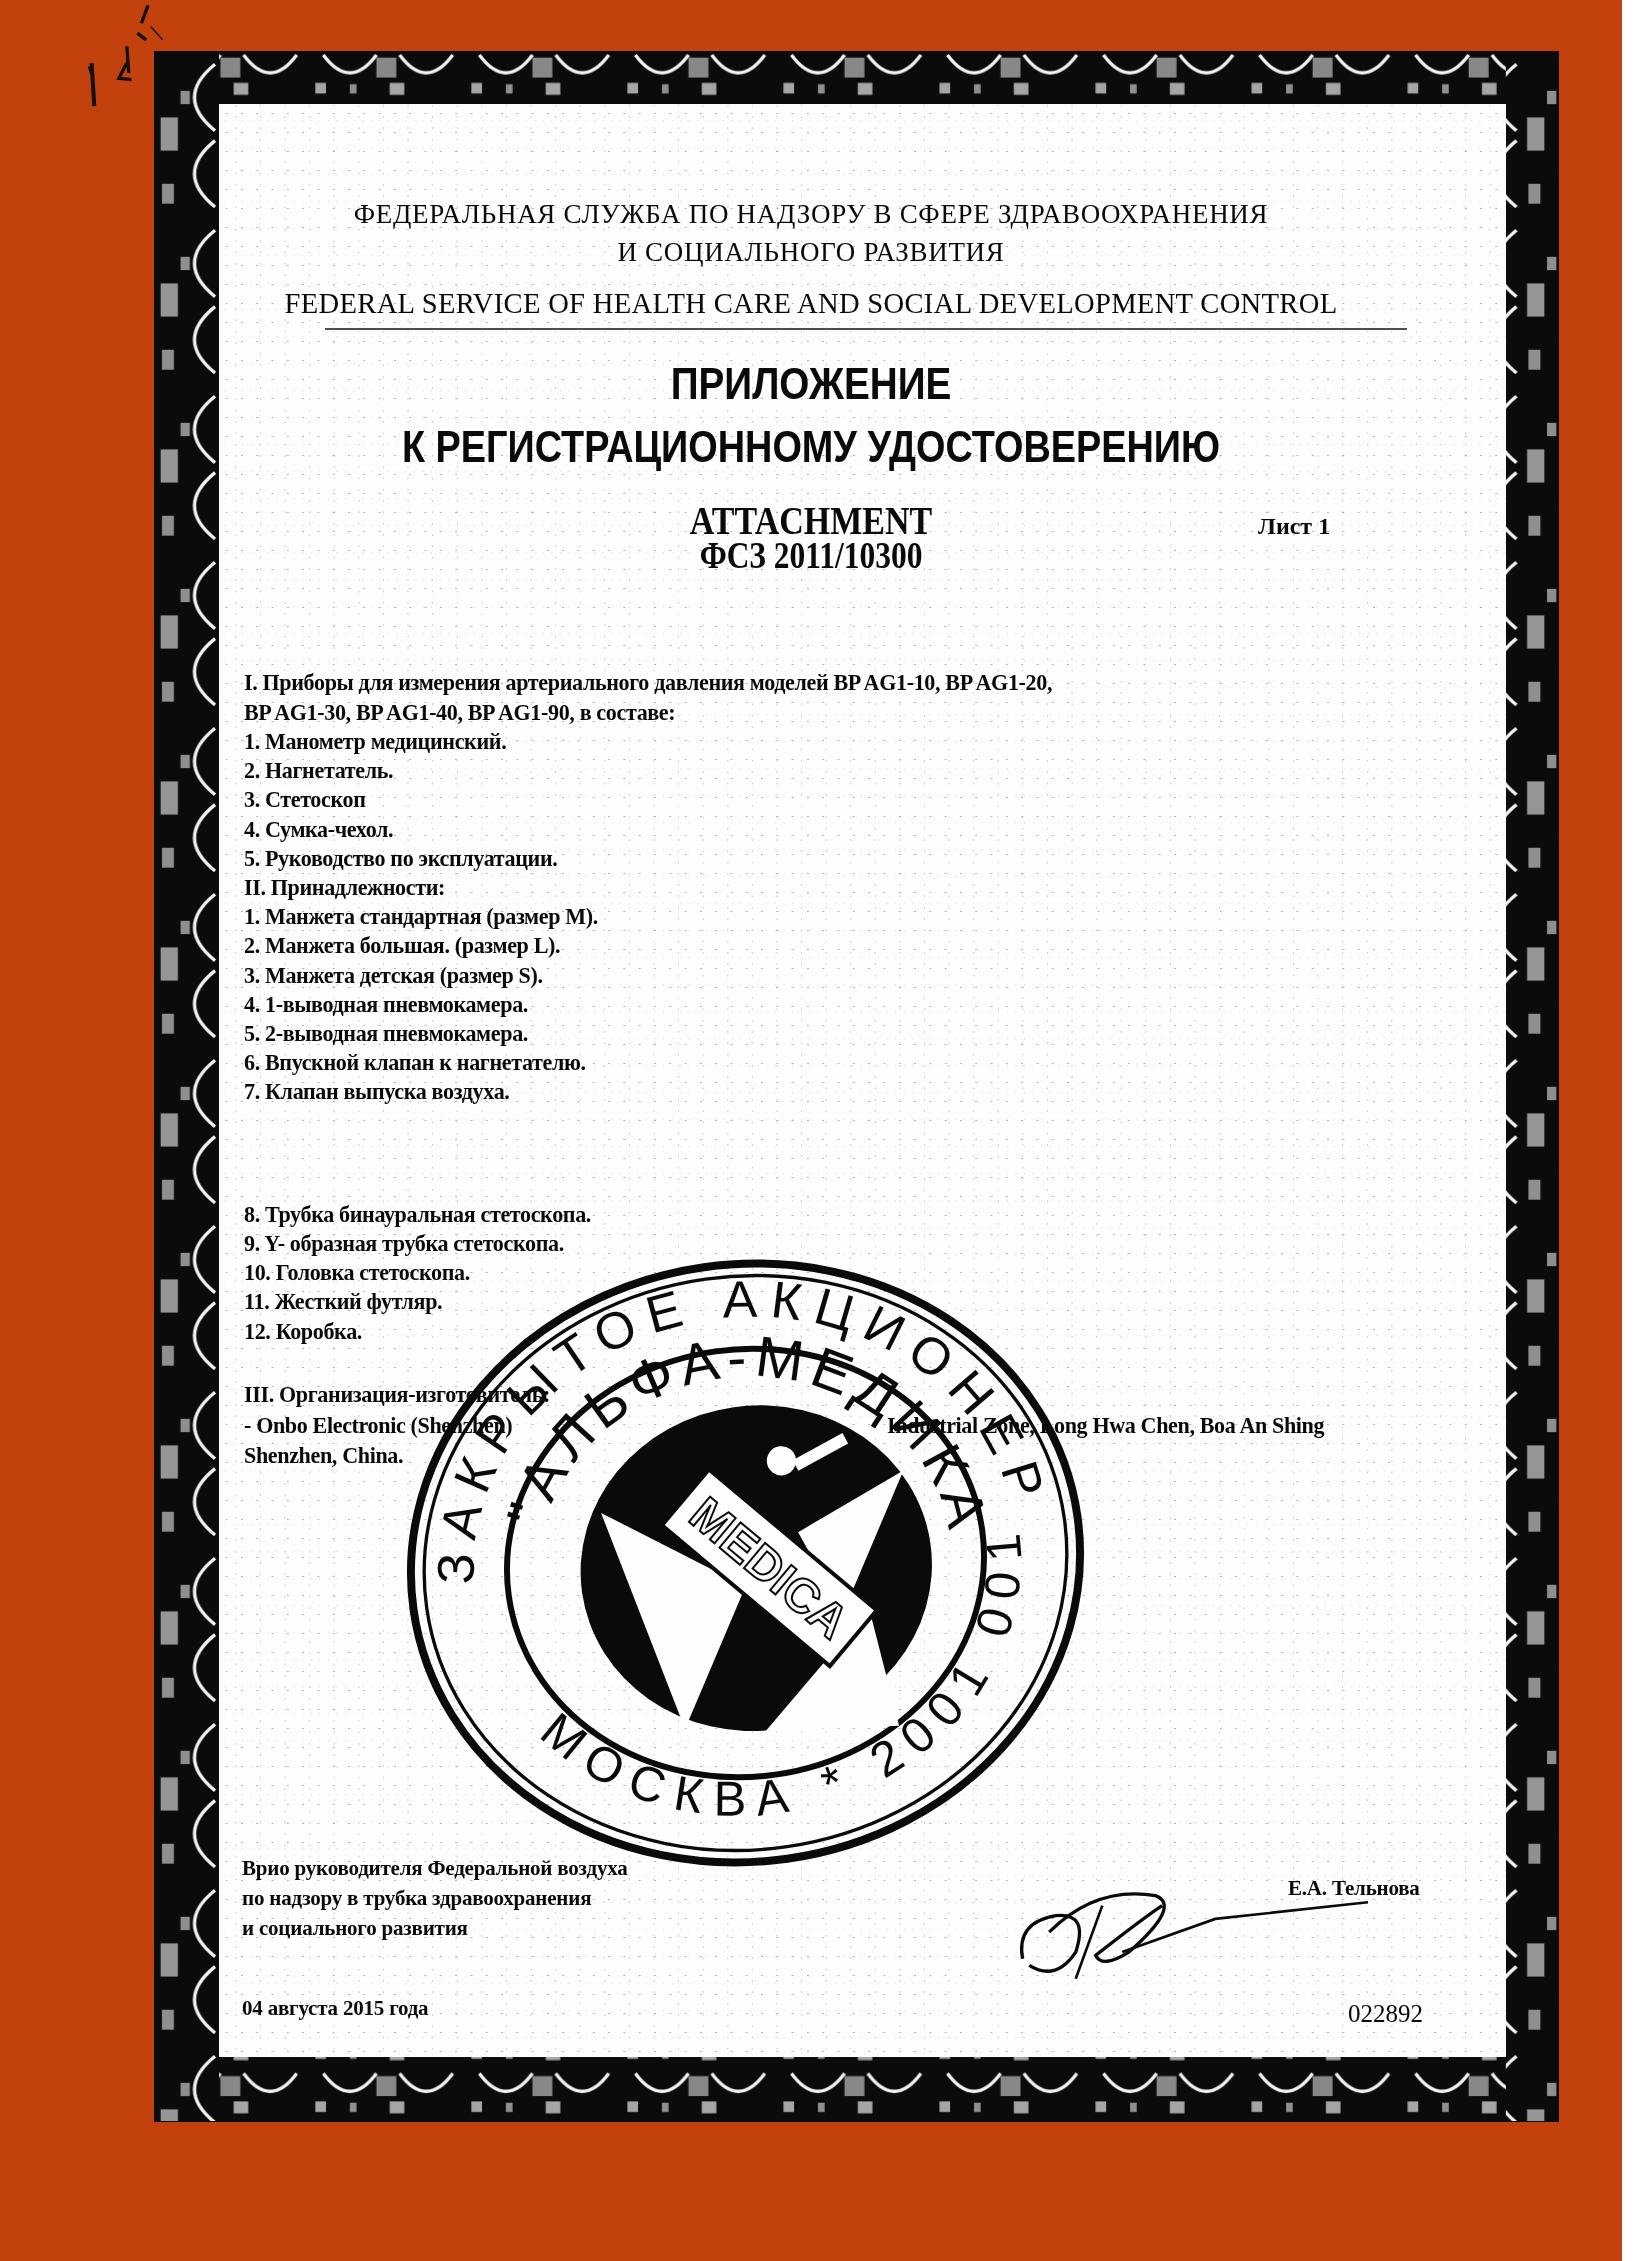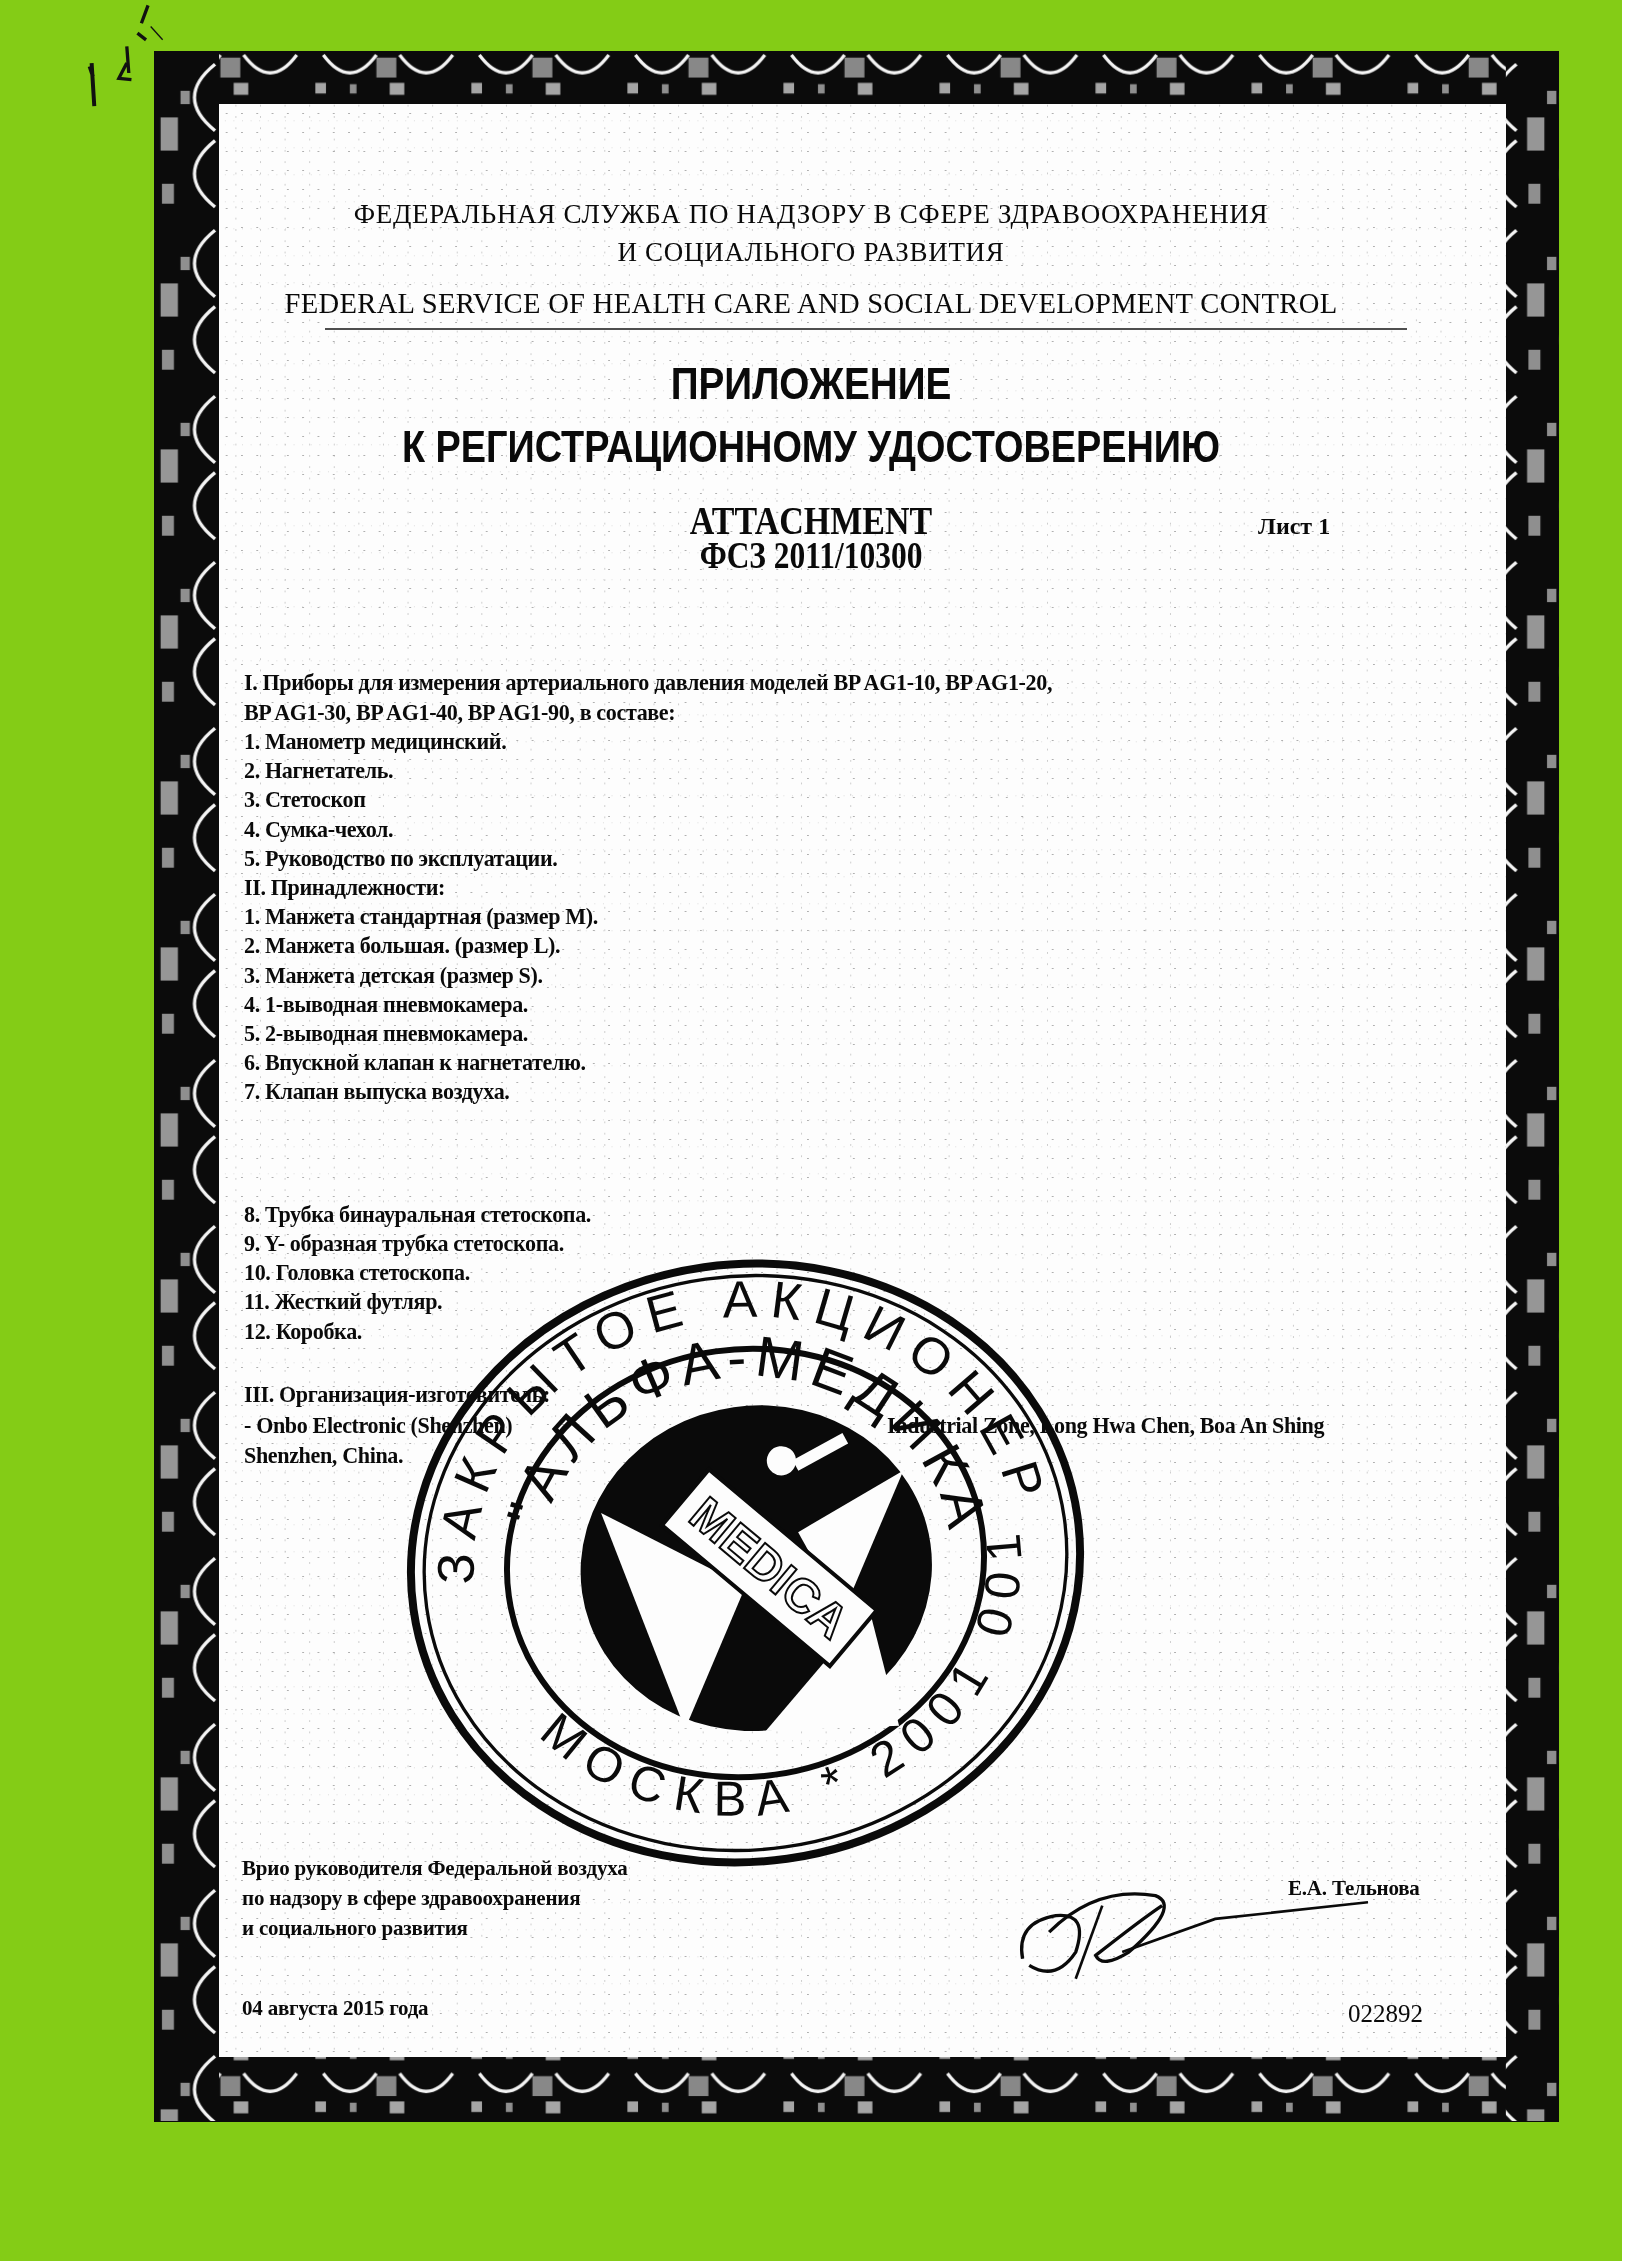--- a/index.html
+++ b/index.html
@@ -1,18 +1,18 @@
 <!DOCTYPE html>
 <html style="font-size:10.6px"><head>
 <meta charset="utf-8">
 <style>
   html, body { margin:0; padding:0; background:#ffffff; }
   body { width:1647px; height:2261px; position:relative; overflow:hidden;
          font-family:"Liberation Serif", serif; color:#0a0a0a; }
-  .page { position:absolute; left:0; top:0; width:1622px; height:2261px; background:#84cc16; }
+  .page { position:absolute; left:0; top:0; width:1622px; height:2261px; background:#c2410c; }
 
   
   .corner-mark { position:absolute; left:63px; top:0; width:113px; height:146px; }
 
   
   .frame { position:absolute; left:154px; top:51px; width:1405px; height:2071px;
            background:#0b0b0b; }
   .frame-pattern { position:absolute; inset:0; overflow:hidden; }
   .frame-inner { position:absolute; left:65px; top:53px; right:53px; bottom:65px;
                  background:#fdfdfd; overflow:hidden; }
@@ -170,20 +170,20 @@
   </div>
 
   <svg class="signature" viewBox="0 0 560 230">
     <path d="M40 150 Q30 95 90 85 Q140 80 120 140 Q90 185 50 160" stroke="#0a0a0a" stroke-width="5" fill="none"></path>
     <path d="M80 110 Q150 40 240 55 Q280 70 200 140 Q160 165 150 145 Q220 90 250 70" stroke="#0a0a0a" stroke-width="5" fill="none"></path>
     <path d="M190 140 L330 90 L560 65" stroke="#0a0a0a" stroke-width="4" fill="none"></path>
     <path d="M160 70 L120 180" stroke="#0a0a0a" stroke-width="4" fill="none"></path>
   </svg>
 
   <div class="abs footer-line" style="left:242px; top:1856px;">Врио руководителя Федеральной воздуха</div>
-  <div class="abs footer-line" style="left:242px; top:1886px;">по надзору в сфере здравоохранения</div>
+  <div class="abs footer-line" style="left:242px; top:1886px;">по надзору в трубка здравоохранения</div>
   <div class="abs footer-line" style="left:242px; top:1916px;">и социального развития</div>
   <div class="abs footer-line" style="left:1288px; top:1876px;text-align:right;">Е.А. Тельнова</div>
   <div class="abs footer-line" style="left:242px; top:1996px;">04 августа 2015 года</div>
   <div class="abs serial" style="left:1348px; top:2000px;">022892</div>
 
 </div>
 
 
 </body></html>

